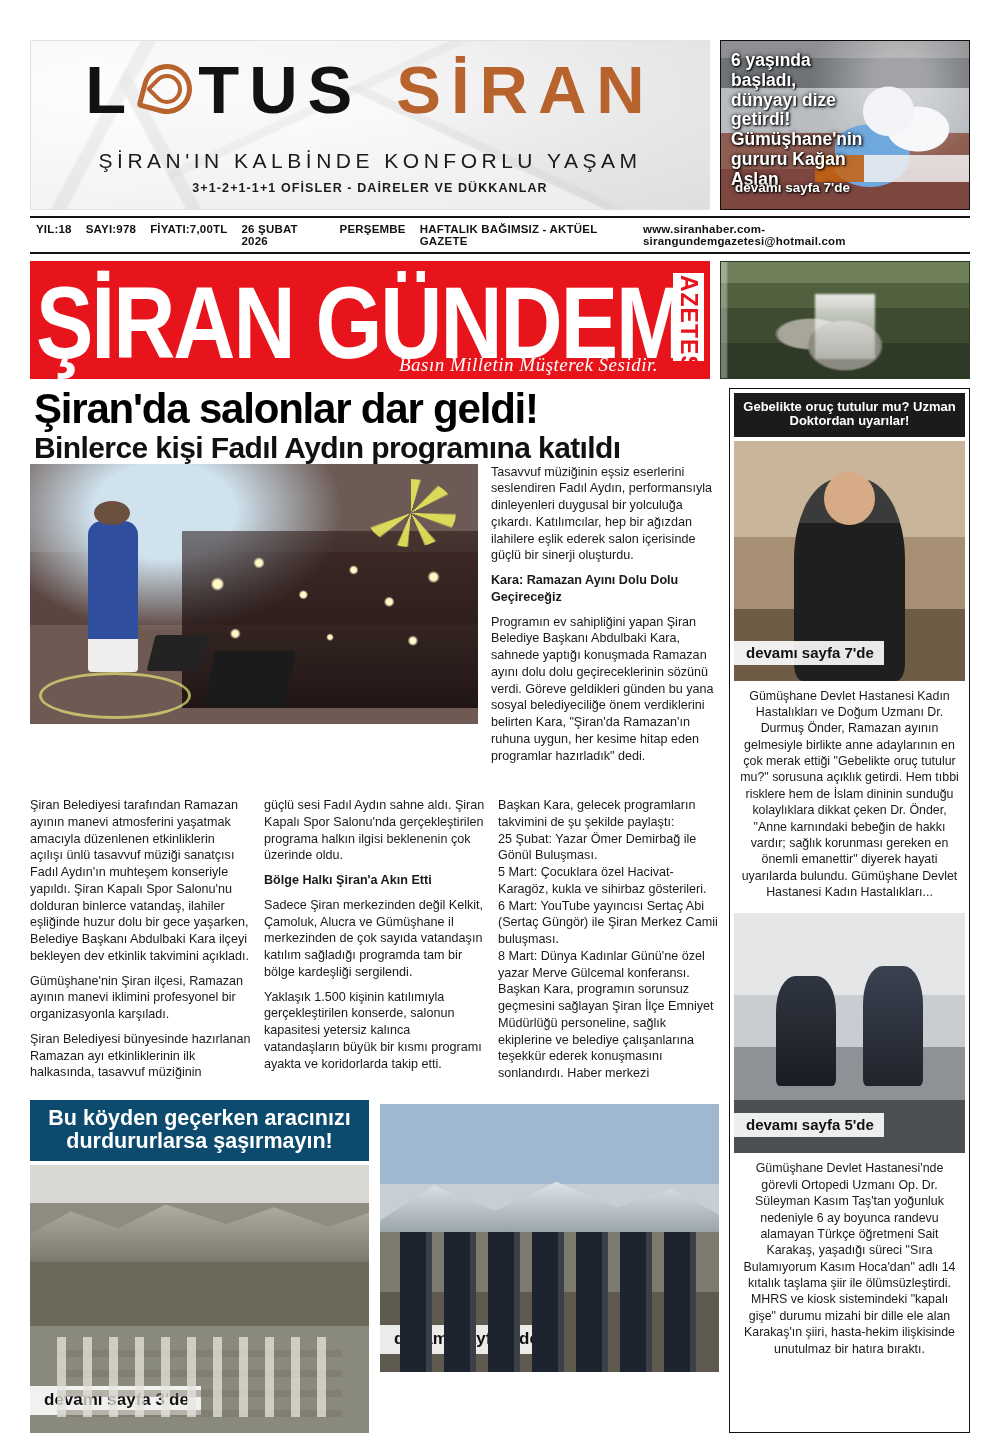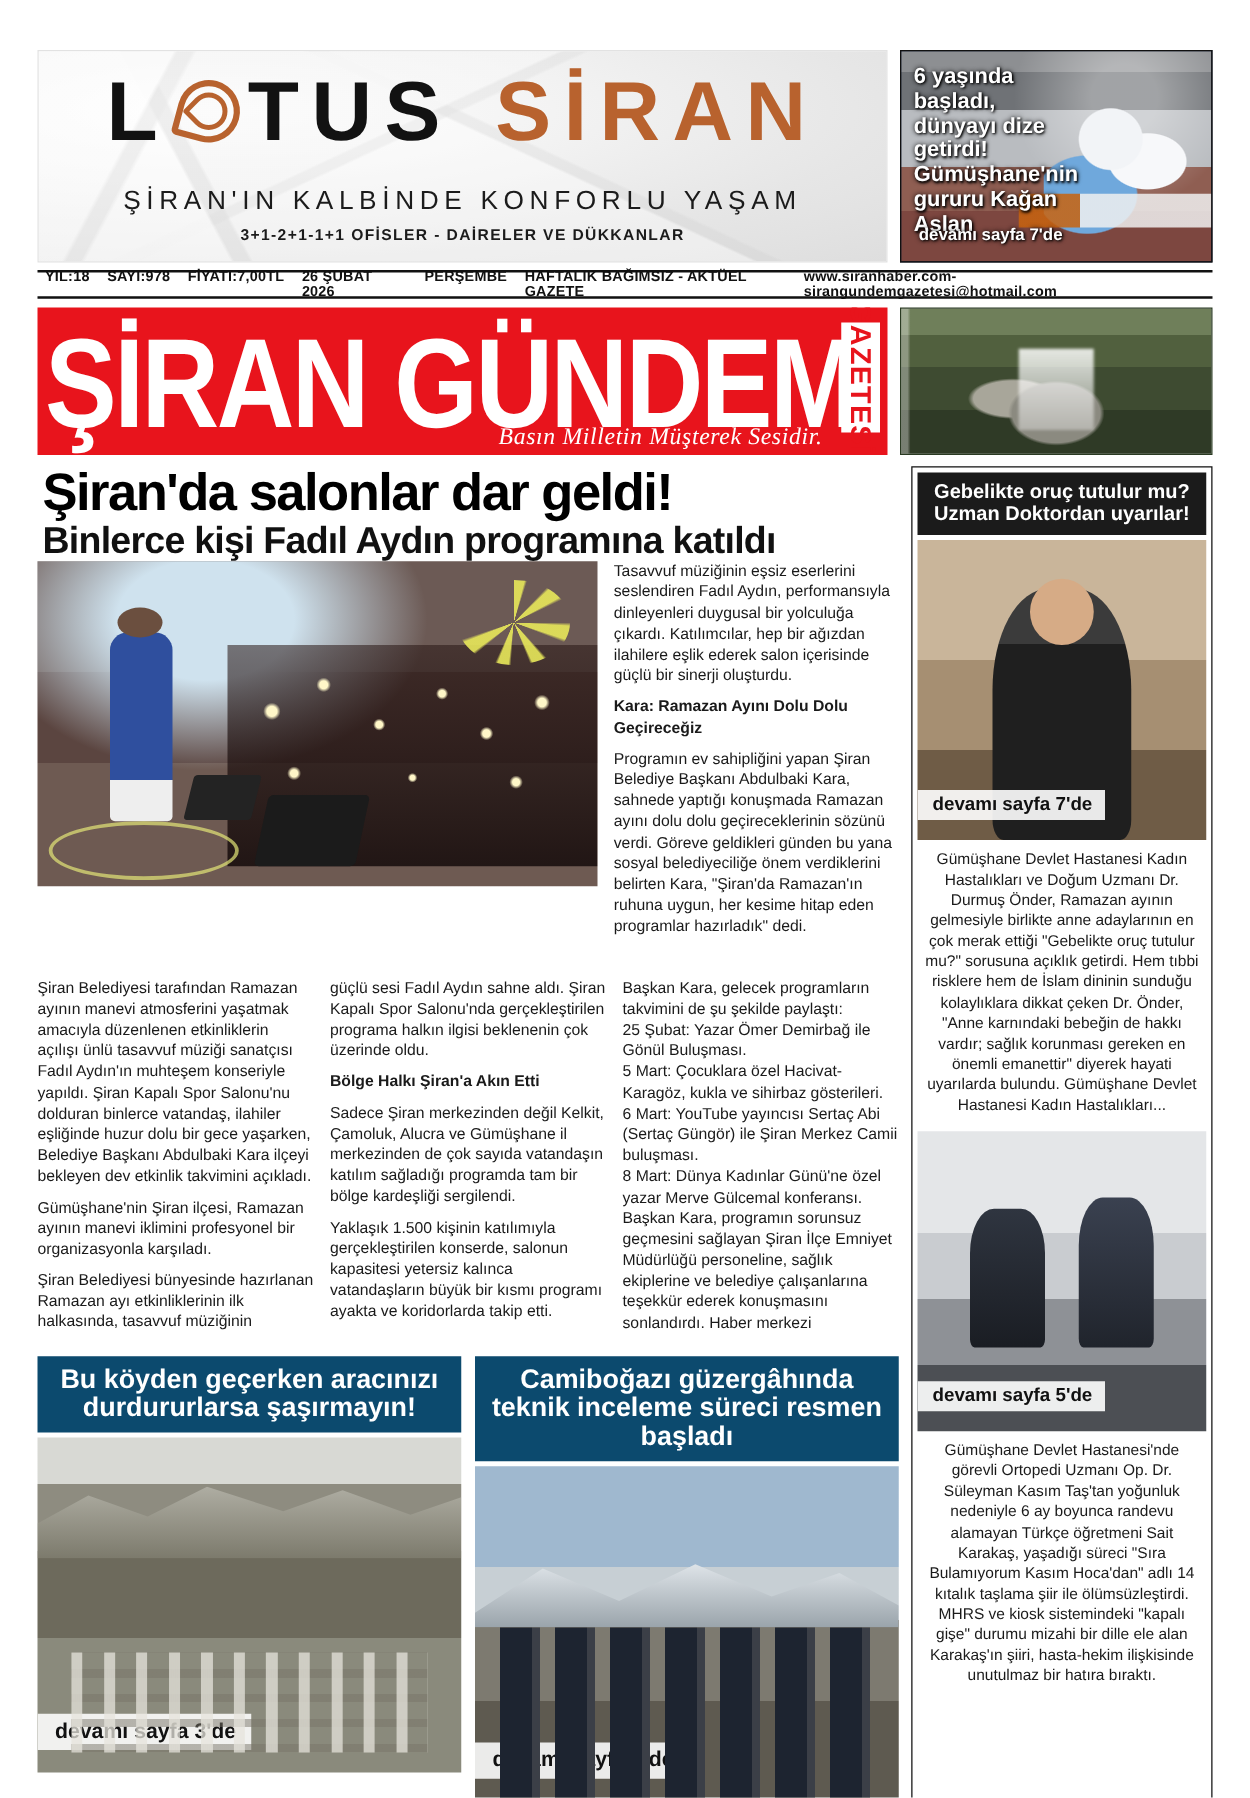--- a/index.html
+++ b/index.html
@@ -87,21 +87,21 @@
   }
   .karate-cont {
     position: absolute; z-index: 3; left: 14px; bottom: 14px;
     font-size: 13.5px; font-weight: 700; color: #fff;
     text-shadow: 0 0 4px rgba(0,0,0,.95), 1px 1px 2px #000;
   }
 
   
   .info-bar {
     margin-top: 6px; border-top: 2px solid #111; border-bottom: 2.5px solid #111;
-    height: 23px; display: flex; align-items: center; justify-content: flex-start;
+    height: 38px; display: flex; align-items: center; justify-content: flex-start;
     font-size: 11.5px; font-weight: 700; letter-spacing: .2px; padding: 0 6px;
   }
   .info-left { display: flex; gap: 14px; }
   .info-right { font-size: 11.5px; font-weight: 600; }
 
   
   .nameplate-row { display: flex; gap: 10px; margin-top: 7px; height: 118px; }
   .nameplate {
     flex: 1; background: #e8141c; position: relative; overflow: hidden;
     display: flex; align-items: flex-start;
@@ -252,21 +252,21 @@
       repeating-linear-gradient(90deg, #1d2430 0 26px, #3b3f47 26px 32px, rgba(0,0,0,0) 32px 44px);
   }
   .cont-ribbon {
     position: absolute; left: 0; bottom: 18px; background: rgba(255,255,255,.88);
     color: #111; font-size: 17px; font-weight: 800; padding: 4px 12px 5px 14px;
   }
 
   
   .side-head {
     background: #1b1b1b; color: #fff; text-align: center;
-    font-size: 16px; font-weight: 800; line-height: 1.1; padding: 7px 5px 8px;
+    font-size: 13px; font-weight: 800; line-height: 1.1; padding: 7px 5px 8px;
     margin: 4px 4px 0;
   }
   .side-photo { position: relative; overflow: hidden; margin: 4px 4px 0; height: 240px; }
   .doctor {
     background: linear-gradient(180deg, #c9b59a 0 40%, #a68f72 40% 70%, #6f5c46 70% 100%);
   }
   .doctor::before {
     content:""; position:absolute; left:26%; top:16%; width:48%; height:84%;
     background: linear-gradient(180deg, #3b3b3b 0 22%, #1f1f1f 22% 100%);
     border-radius: 40% 40% 8% 8%;
@@ -394,21 +394,20 @@
       </div>
 
       <div class="bottom-row">
         <div class="bstory">
           <div class="black-head">Bu köyden geçerken aracınızı durdururlarsa şaşırmayın!</div>
           <div class="bphoto village">
             <div class="cont-ribbon">devamı sayfa 3'de</div>
           </div>
         </div>
         <div class="bstory">
-          <div class="black-head">Camiboğazı güzergâhında teknik inceleme süreci resmen başladı</div>
           <div class="bphoto officials">
             <div class="cont-ribbon">devamı sayfa 8'de</div>
           </div>
         </div>
       </div>
     </div>
 
     <div class="side-col">
 
       <div>

